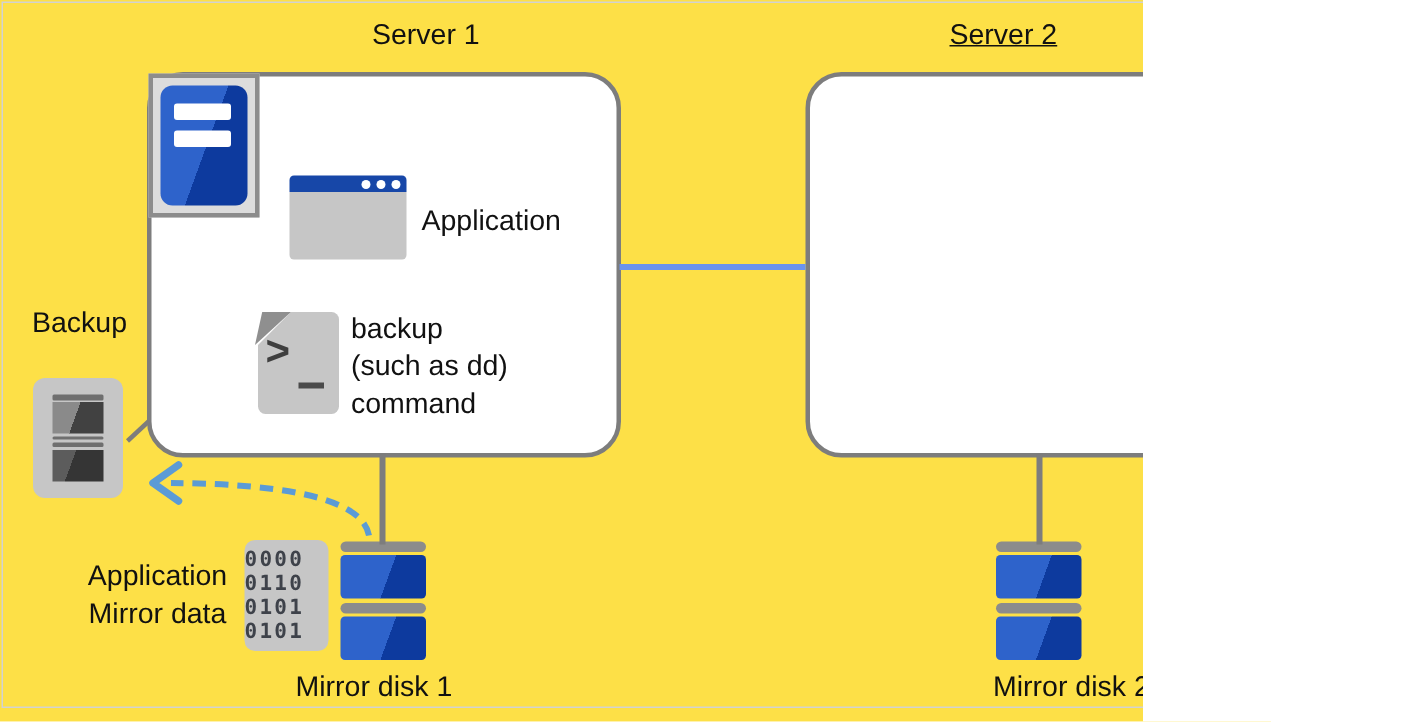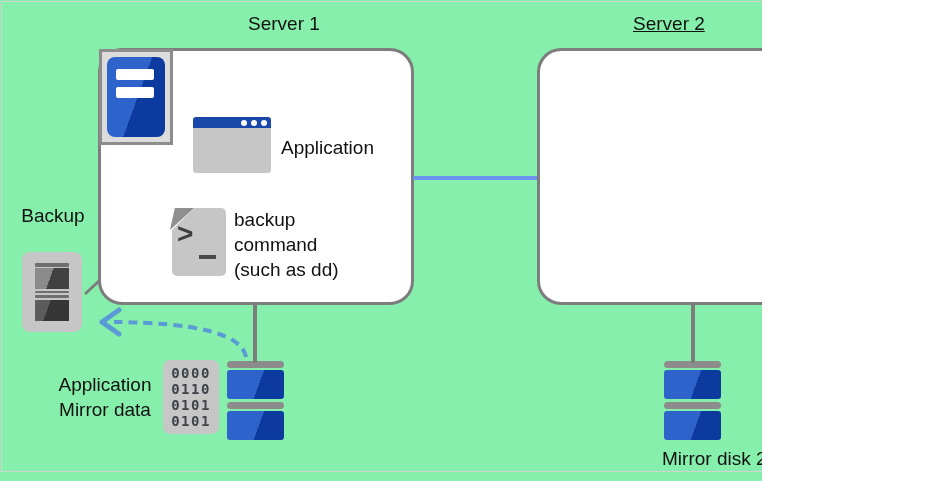--- a/index.html
+++ b/index.html
@@ -1,17 +1,17 @@
 <!DOCTYPE html>
 <html><head>
 <meta charset="utf-8">
 <style>
   html,body{margin:0;padding:0;background:#fff;}
   #canvas{
-    position:relative;width:762px;height:481px;background:#86efac;overflow:hidden;
+    position:relative;width:762px;height:481px;background:#fde047;overflow:hidden;
     font-family:"Liberation Sans",sans-serif;color:#111;
   }
   .frame{position:absolute;left:1px;top:1px;width:939px;height:469px;border:1px solid #d2d2d2;}
   .abs{position:absolute;}
   .label{font-size:19px;line-height:23px;white-space:nowrap;}
   .label-center{text-align:center;}
   
   .server-box{
     position:absolute;width:310px;height:251px;background:#fff;
     border:3px solid #7d7d7d;border-radius:24px;
@@ -49,21 +49,21 @@
   
   .backupdev{position:absolute;left:22px;top:252px;width:60px;height:80px;background:#c6c6c6;border-radius:8px;}
   .backupdev .drive{position:absolute;left:13px;top:11px;width:34px;height:58px;display:flex;flex-direction:column;}
   .backupdev .dbar{height:4px;background:#6f6f6f;border-radius:1px;}
   .backupdev .dbar.thin{height:3px;margin-top:2px;}
   .backupdev .dseg1{height:22px;margin-top:1px;background:linear-gradient(110deg,#8a8a8a 45%,#414141 45%);}
   .backupdev .dseg2{height:22px;margin-top:2px;background:linear-gradient(110deg,#5c5c5c 38%,#353535 38%);}
   
   .binicon{
     position:absolute;left:163px;top:360px;width:56px;height:74px;background:#c6c6c6;border-radius:7px;
-    padding-top:5px;box-sizing:border-box;text-align:center;
+    padding-top:5px;box-sizing:border-box;
   }
   .binicon div{
     font-family:"DejaVu Sans Mono",monospace;font-weight:700;font-size:14px;line-height:16px;
     letter-spacing:1.5px;color:#3e424a;
   }
   
   .disk{position:absolute;width:57px;display:flex;flex-direction:column;}
   .disk .cap{height:7px;background:#8c8c8c;border-radius:3.5px;}
   .disk .seg{height:29px;margin-top:2px;border-radius:3px;background:linear-gradient(110deg,#2e63cb 55%,#0d3a9e 55%);}
   .disk .cap.mid{margin-top:3px;}
@@ -113,22 +113,22 @@
   <div class="abs label" style="left:281px;top:136px;">Application</div>
 
   <div class="scriptfile">
     <div class="page"></div>
     <div class="fold"></div>
     <div class="prompt">&gt;</div>
     <div class="underscore"></div>
   </div>
   <div class="abs label" style="left:234px;top:207px;line-height:25px;">
     <div>backup</div>
+    <div>(such as dd)</div>
     <div>command</div>
-    <div>(such as dd)</div>
   </div>
 
   <div class="abs label label-center" style="left:8px;top:203px;width:90px;line-height:25px;">
     <div>Backup</div>
   </div>
   <div class="backupdev">
     <div class="drive">
       <div class="dbar"></div>
       <div class="dseg1"></div>
       <div class="dbar thin"></div>
@@ -154,20 +154,21 @@
     <div class="cap mid"></div>
     <div class="seg"></div>
   </div>
   <div class="disk" style="left:664px;top:361px;">
     <div class="cap"></div>
     <div class="seg"></div>
     <div class="cap mid"></div>
     <div class="seg"></div>
   </div>
 
+  <div class="abs label" style="left:197px;top:447px;">Mirror disk 1</div>
   <div class="abs label" style="left:634px;top:447px;margin-left:28px;">Mirror disk 2</div>
 
   <svg class="overlay">
     <line x1="85" y1="294" x2="99" y2="281" stroke="#7d7d7d" stroke-width="3"></line>
     <path d="M246,357 Q240,323 114,322" fill="none" stroke="#5b9bd5" stroke-width="4" stroke-dasharray="9,6"></path>
     <path d="M119,310 L102,322 L119,334" fill="none" stroke="#5b9bd5" stroke-width="5" stroke-linecap="round" stroke-linejoin="round"></path>
   </svg>
 </div>
 
 </body></html>

